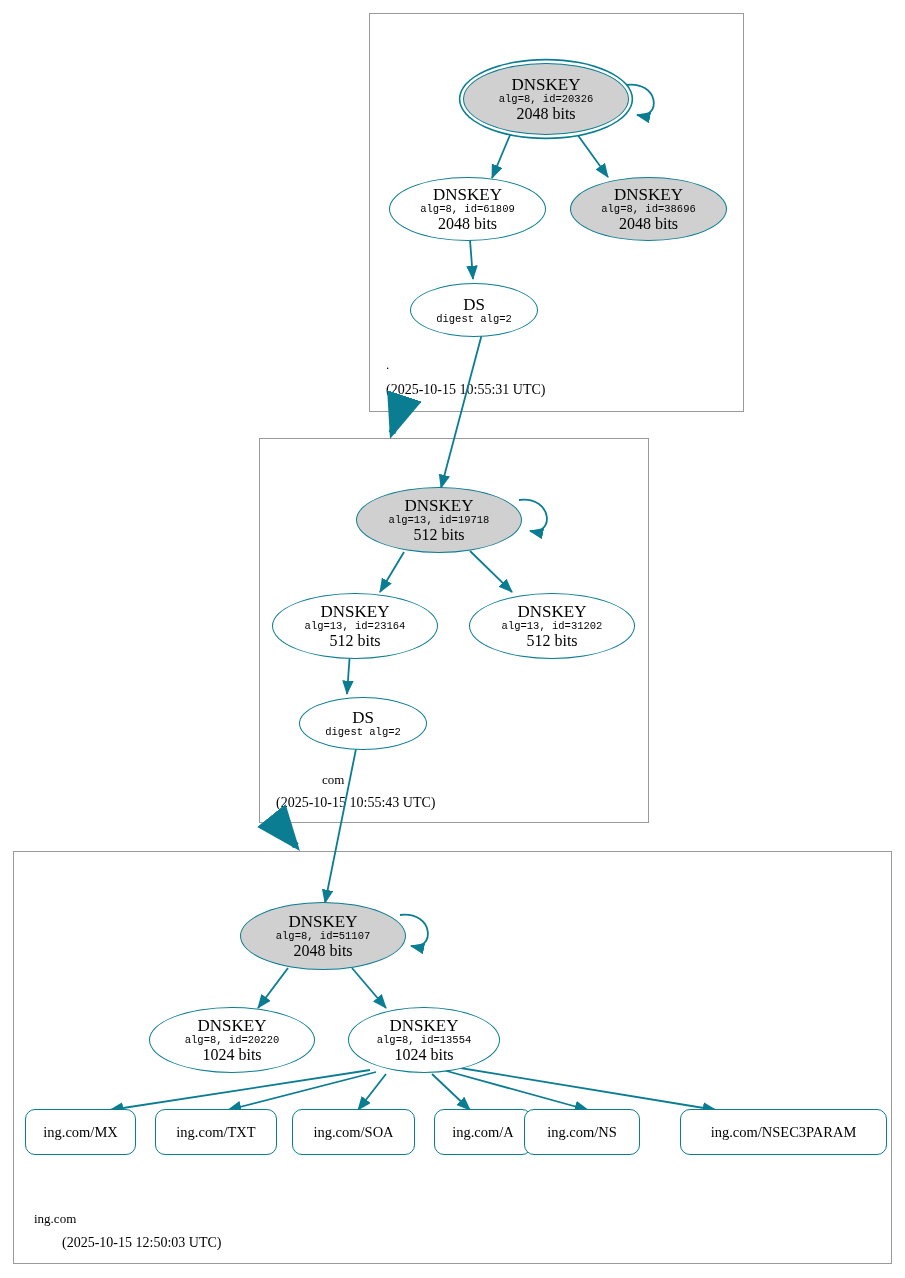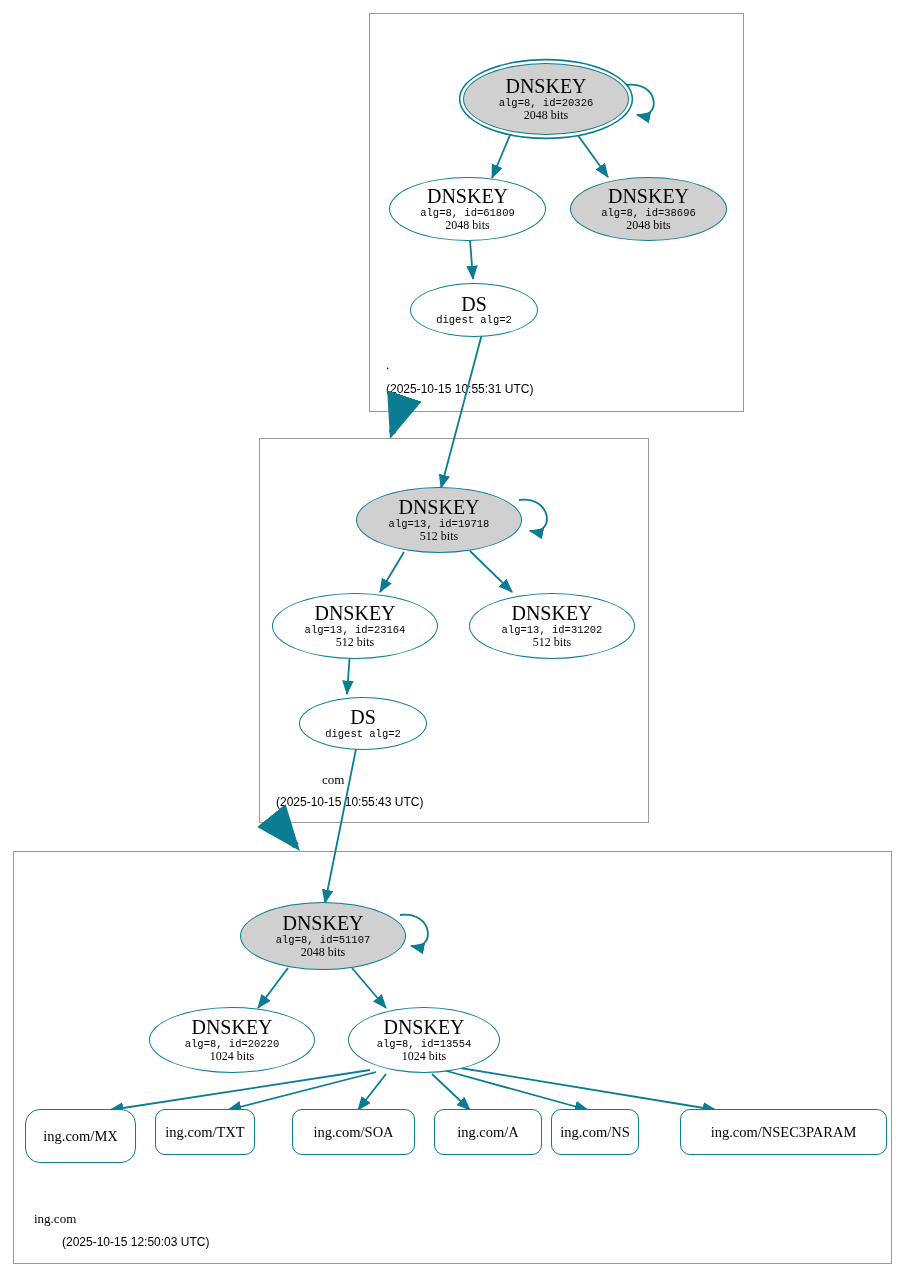--- a/index.html
+++ b/index.html
@@ -1,26 +1,26 @@
 <!DOCTYPE html>
 <html><head>
 <meta charset="utf-8">
 <style>
   html,body{margin:0;padding:0;background:#ffffff;}
   body{width:905px;height:1278px;font-family:"Liberation Serif",serif;color:#000;}
   #stage{position:relative;width:905px;height:1278px;overflow:hidden;}
   svg.layer{position:absolute;left:0;top:0;width:905px;height:1278px;pointer-events:none;}
   .zone-box{position:absolute;border:1px solid #9a9a9a;background:transparent;box-sizing:border-box;}
   .zone-label{position:absolute;font-family:"Liberation Serif",serif;font-size:13px;color:#000;white-space:nowrap;}
-  .zone-time{position:absolute;font-family:Liberation Sans, sans-serif;font-size:12px;color:#000;white-space:nowrap;}
+  .zone-time{position:absolute;font-family:Liberation Serif, serif;font-size:14px;color:#000;white-space:nowrap;}
   .node{position:absolute;display:flex;flex-direction:column;align-items:center;justify-content:center;
         box-sizing:border-box;border:1.6px solid #0a7d92;border-radius:50%;text-align:center;line-height:1.12;}
-  .node .t1{font-size:20px;}
+  .node .t1{font-size:17px;}
   .node .t2{font-size:10.5px;font-family:Liberation Mono, monospace;}
-  .node .t3{font-size:12px;}
+  .node .t3{font-size:16px;}
   .node.filled{background:#d0d0d0;}
   .node.white{background:#ffffff;}
   .node.dbl{box-shadow:0 0 0 2.6px #ffffff, 0 0 0 4.2px #0a7d92;}
   .rrset{position:absolute;display:flex;align-items:center;justify-content:center;
          box-sizing:border-box;border:1.6px solid #0a7d92;border-radius:10px;background:#ffffff;
          font-size:14.5px;white-space:nowrap;}
 </style>
 </head>
 <body>
 
@@ -143,32 +143,32 @@
     <div class="t2">alg=8, id=20220</div>
     <div class="t3">1024 bits</div>
   </div>
 
   <div class="node white" style="left:348px;top:1007px;width:152px;height:66px;">
     <div class="t1">DNSKEY</div>
     <div class="t2">alg=8, id=13554</div>
     <div class="t3">1024 bits</div>
   </div>
 
-  <div class="rrset" style="left:25px;top:1109px;width:111px;height:54px;border-radius:15px;">
+  <div class="rrset" style="left:25px;top:1109px;width:111px;height:46px;">
     <span>ing.com/MX</span>
   </div>
-  <div class="rrset" style="left:155px;top:1109px;width:100px;height:46px;">
+  <div class="rrset" style="left:155px;top:1109px;width:122px;height:46px;">
     <span>ing.com/TXT</span>
   </div>
   <div class="rrset" style="left:292px;top:1109px;width:123px;height:46px;">
     <span>ing.com/SOA</span>
   </div>
-  <div class="rrset" style="left:434px;top:1109px;width:108px;height:46px;">
+  <div class="rrset" style="left:434px;top:1109px;width:98px;height:46px;">
     <span>ing.com/A</span>
   </div>
-  <div class="rrset" style="left:551px;top:1109px;width:88px;height:46px;">
+  <div class="rrset" style="left:524px;top:1109px;width:116px;height:46px;">
     <span>ing.com/NS</span>
   </div>
   <div class="rrset" style="left:680px;top:1109px;width:207px;height:46px;">
     <span>ing.com/NSEC3PARAM</span>
   </div>
 
 </div>
 
 </body></html>

